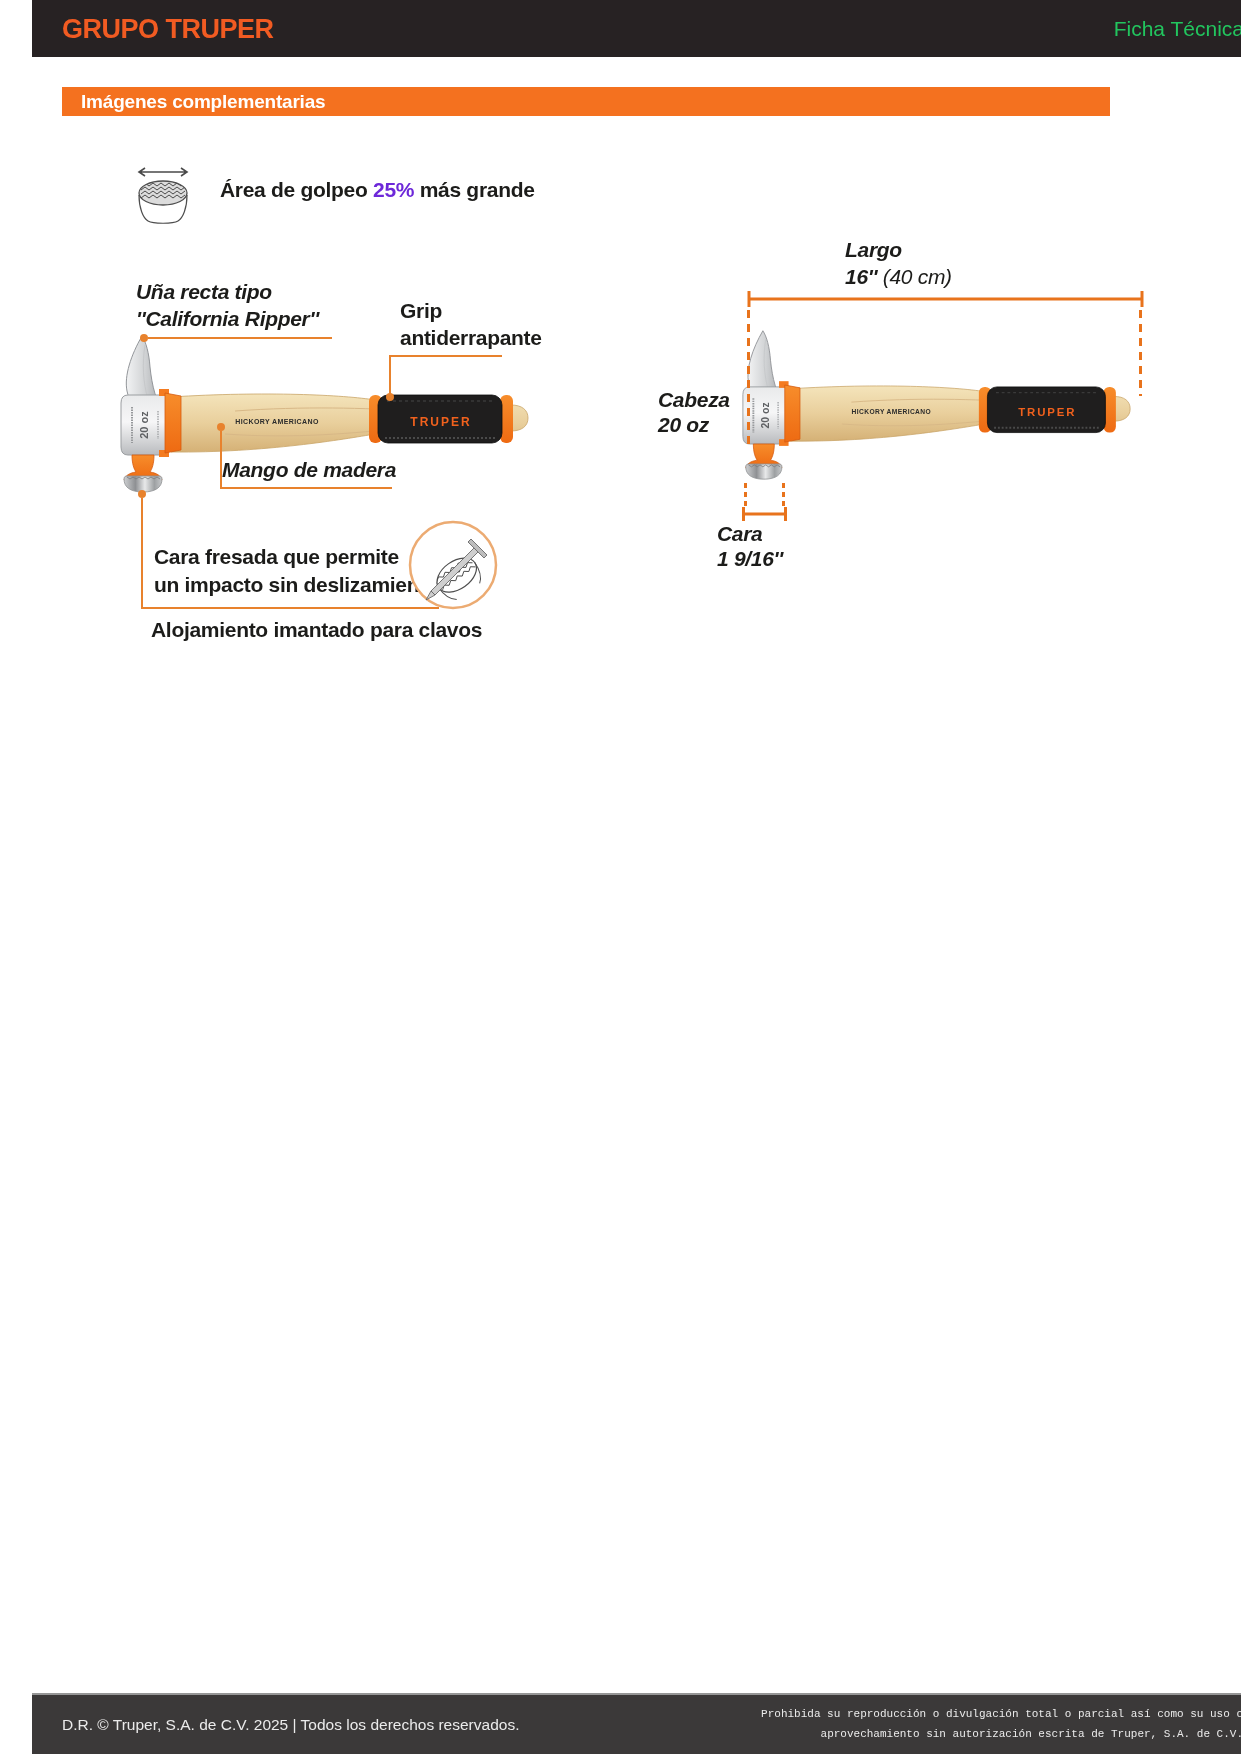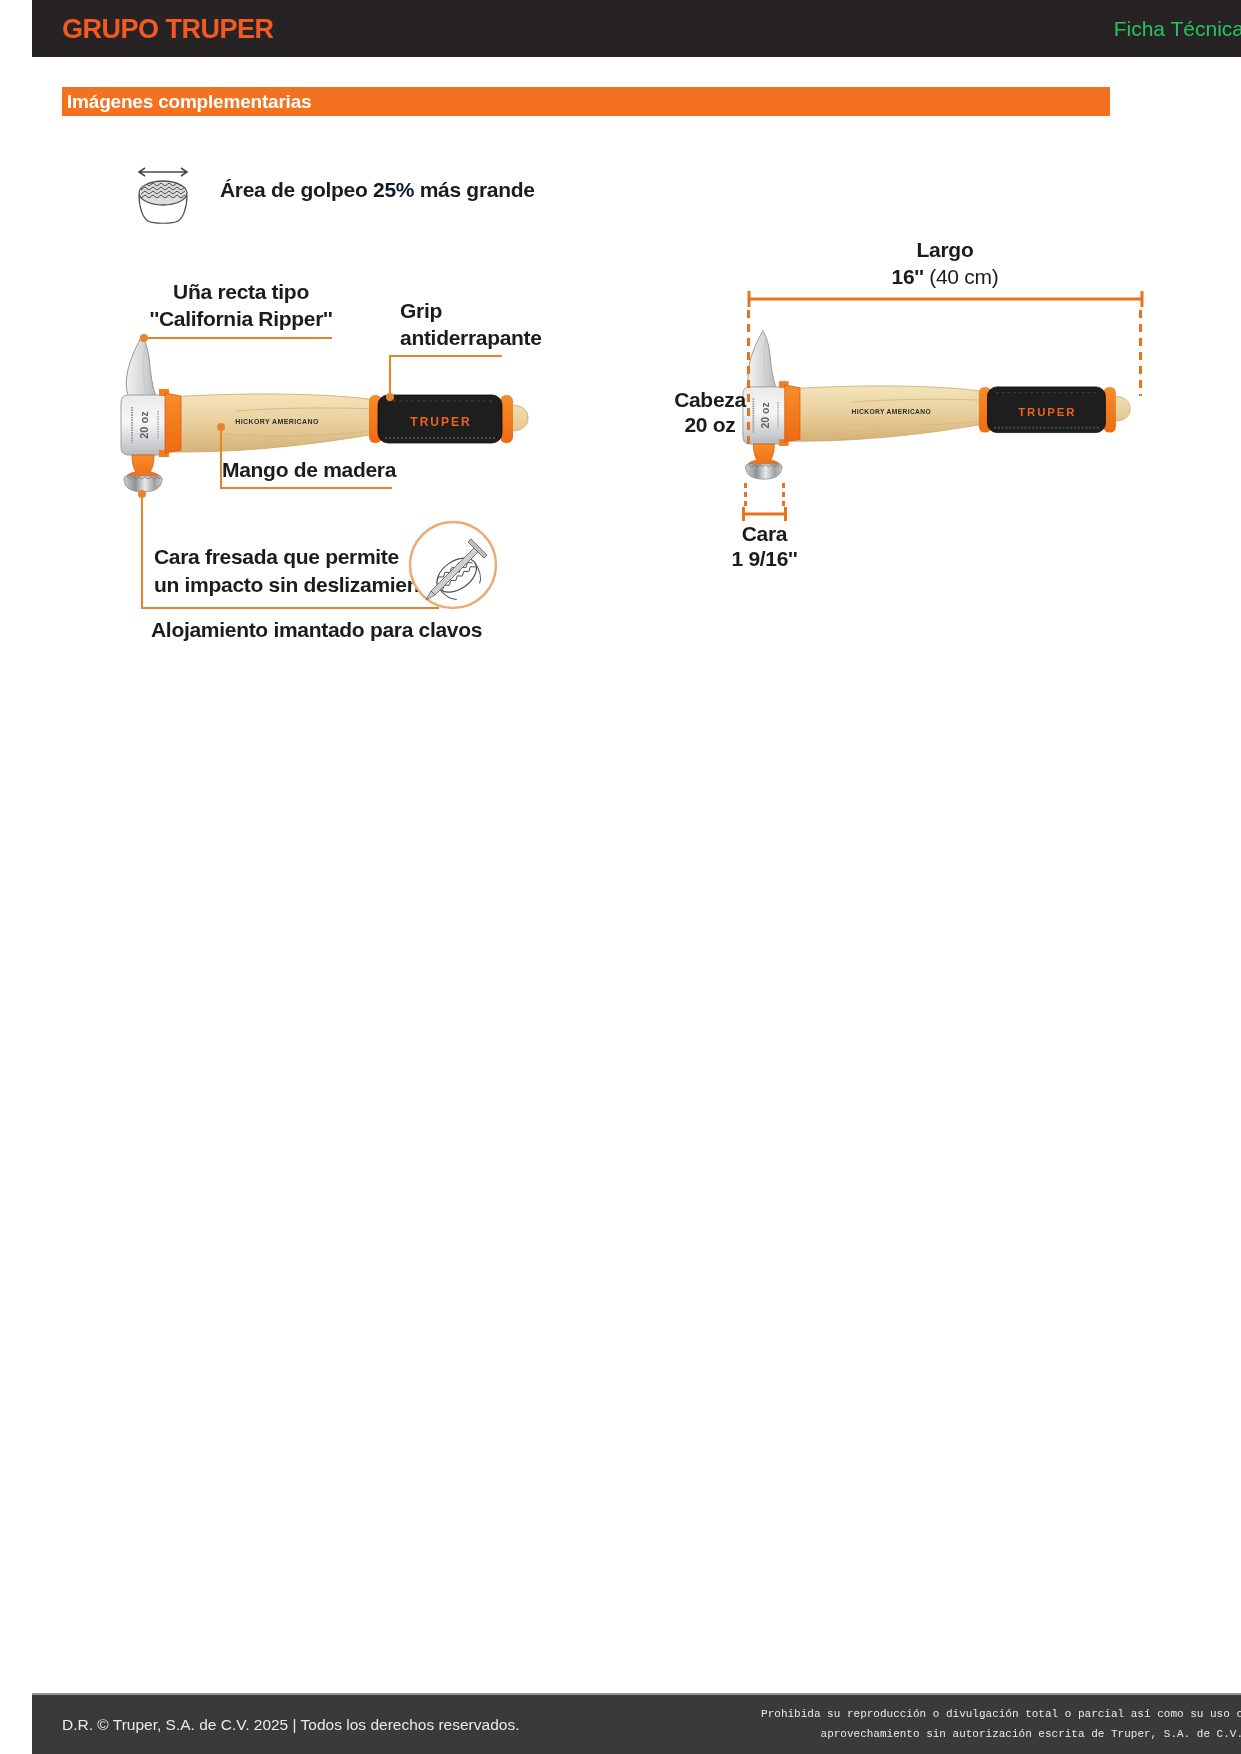--- a/index.html
+++ b/index.html
@@ -7,27 +7,27 @@
         font-family:"Liberation Sans",sans-serif;color:#1c1c1a;margin-left:32px;}
   .abs{position:absolute;}
   
   .topbar{position:absolute;top:0;left:0;right:0;height:57px;background:#272223;}
   .logo{position:absolute;left:30px;top:50%;transform:translateY(-50%);
         font-size:27px;font-weight:900;letter-spacing:-0.5px;color:#f15b22;}
   .doc-title{position:absolute;right:29px;top:50%;transform:translateY(-50%);
         font-size:21px;font-weight:500;color:#22c55e;text-align:center;}
   
   .banner{position:absolute;left:30px;top:87px;width:1048px;height:29px;background:#f4711f;}
-  .banner span{display:block;padding-left:5px;line-height:29px;color:#ffffff;
+  .banner span{display:block;padding-left:19px;line-height:29px;color:#ffffff;
         font-size:19px;font-weight:bold;letter-spacing:-0.2px;}
   
   .lbl{position:absolute;font-size:21px;font-weight:bold;letter-spacing:-0.3px;
        line-height:27px;color:#1c1c1a;white-space:nowrap;}
-  .lbl.center{text-align:center;}
-  .hl{color:#0f172a;}
+  .lbl.center{text-align:left;font-style:italic;}
+  .hl{color:#6d28d9;}
   .reg{font-weight:normal;}
   
   .footer-rule{position:absolute;top:1693px;left:0;right:0;height:2px;background:#969696;}
   .footer{position:absolute;top:1695px;left:0;right:0;height:59px;background:#3b3939;}
   .footer-left{position:absolute;left:30px;top:50%;transform:translateY(-50%);
        font-size:15.5px;color:#ebebeb;}
   .footer-right{position:absolute;right:30px;top:9px;text-align:right;
        font-size:11px;line-height:20px;color:#ebebeb;font-family:Liberation Mono, monospace;}
   svg{display:block;}
 </style>

